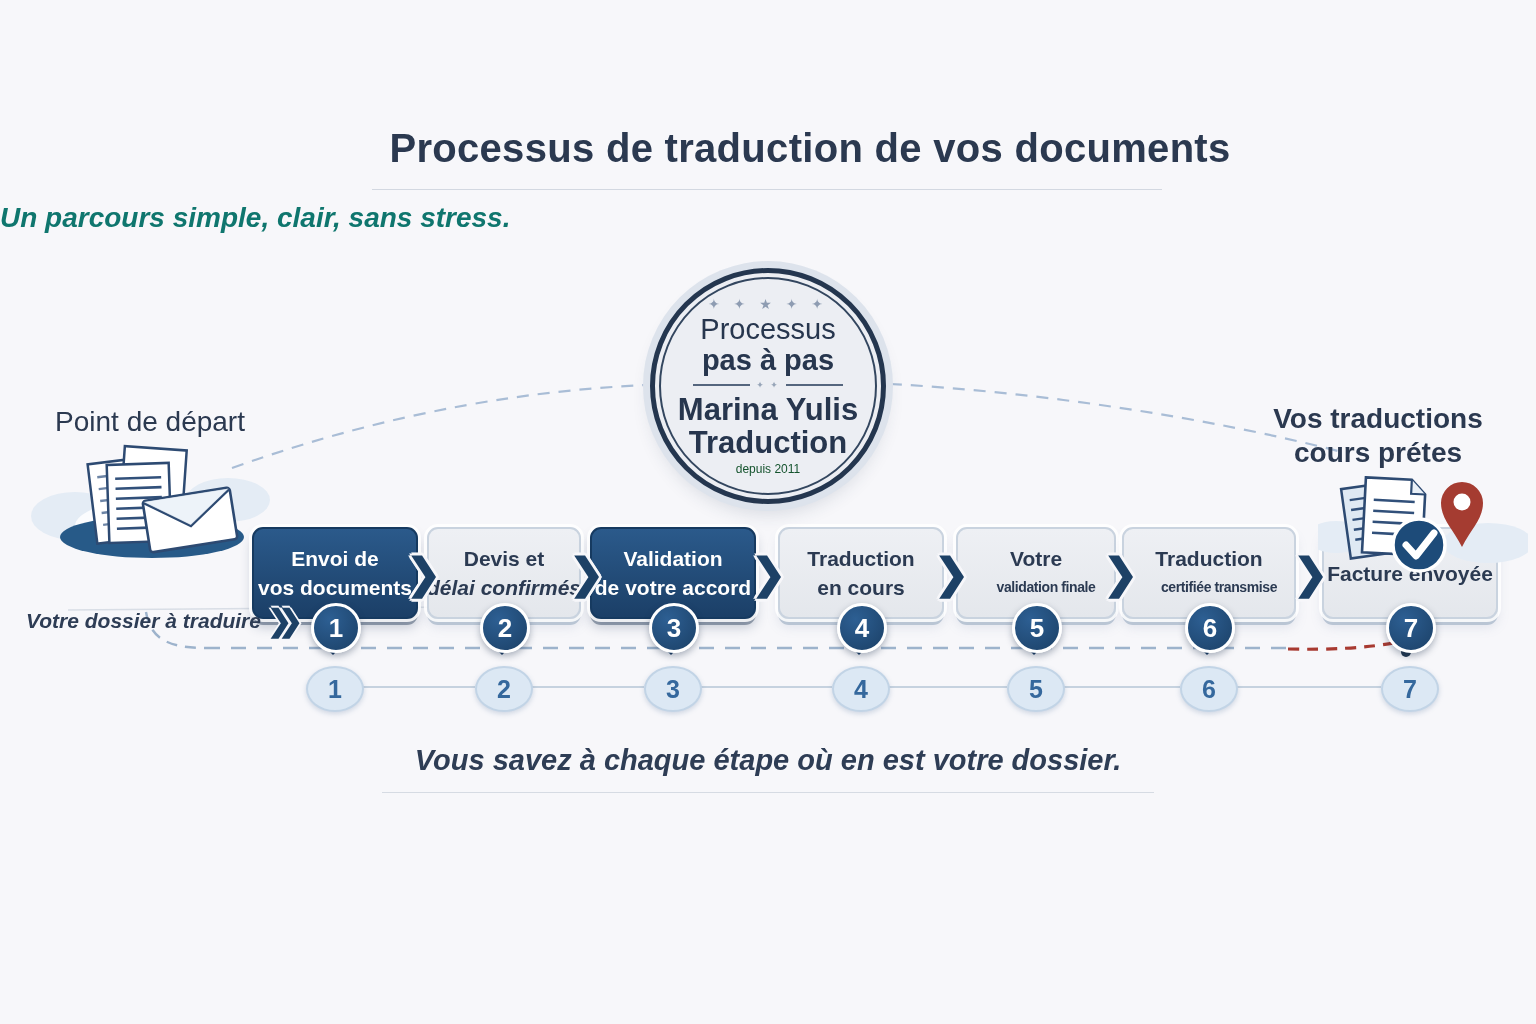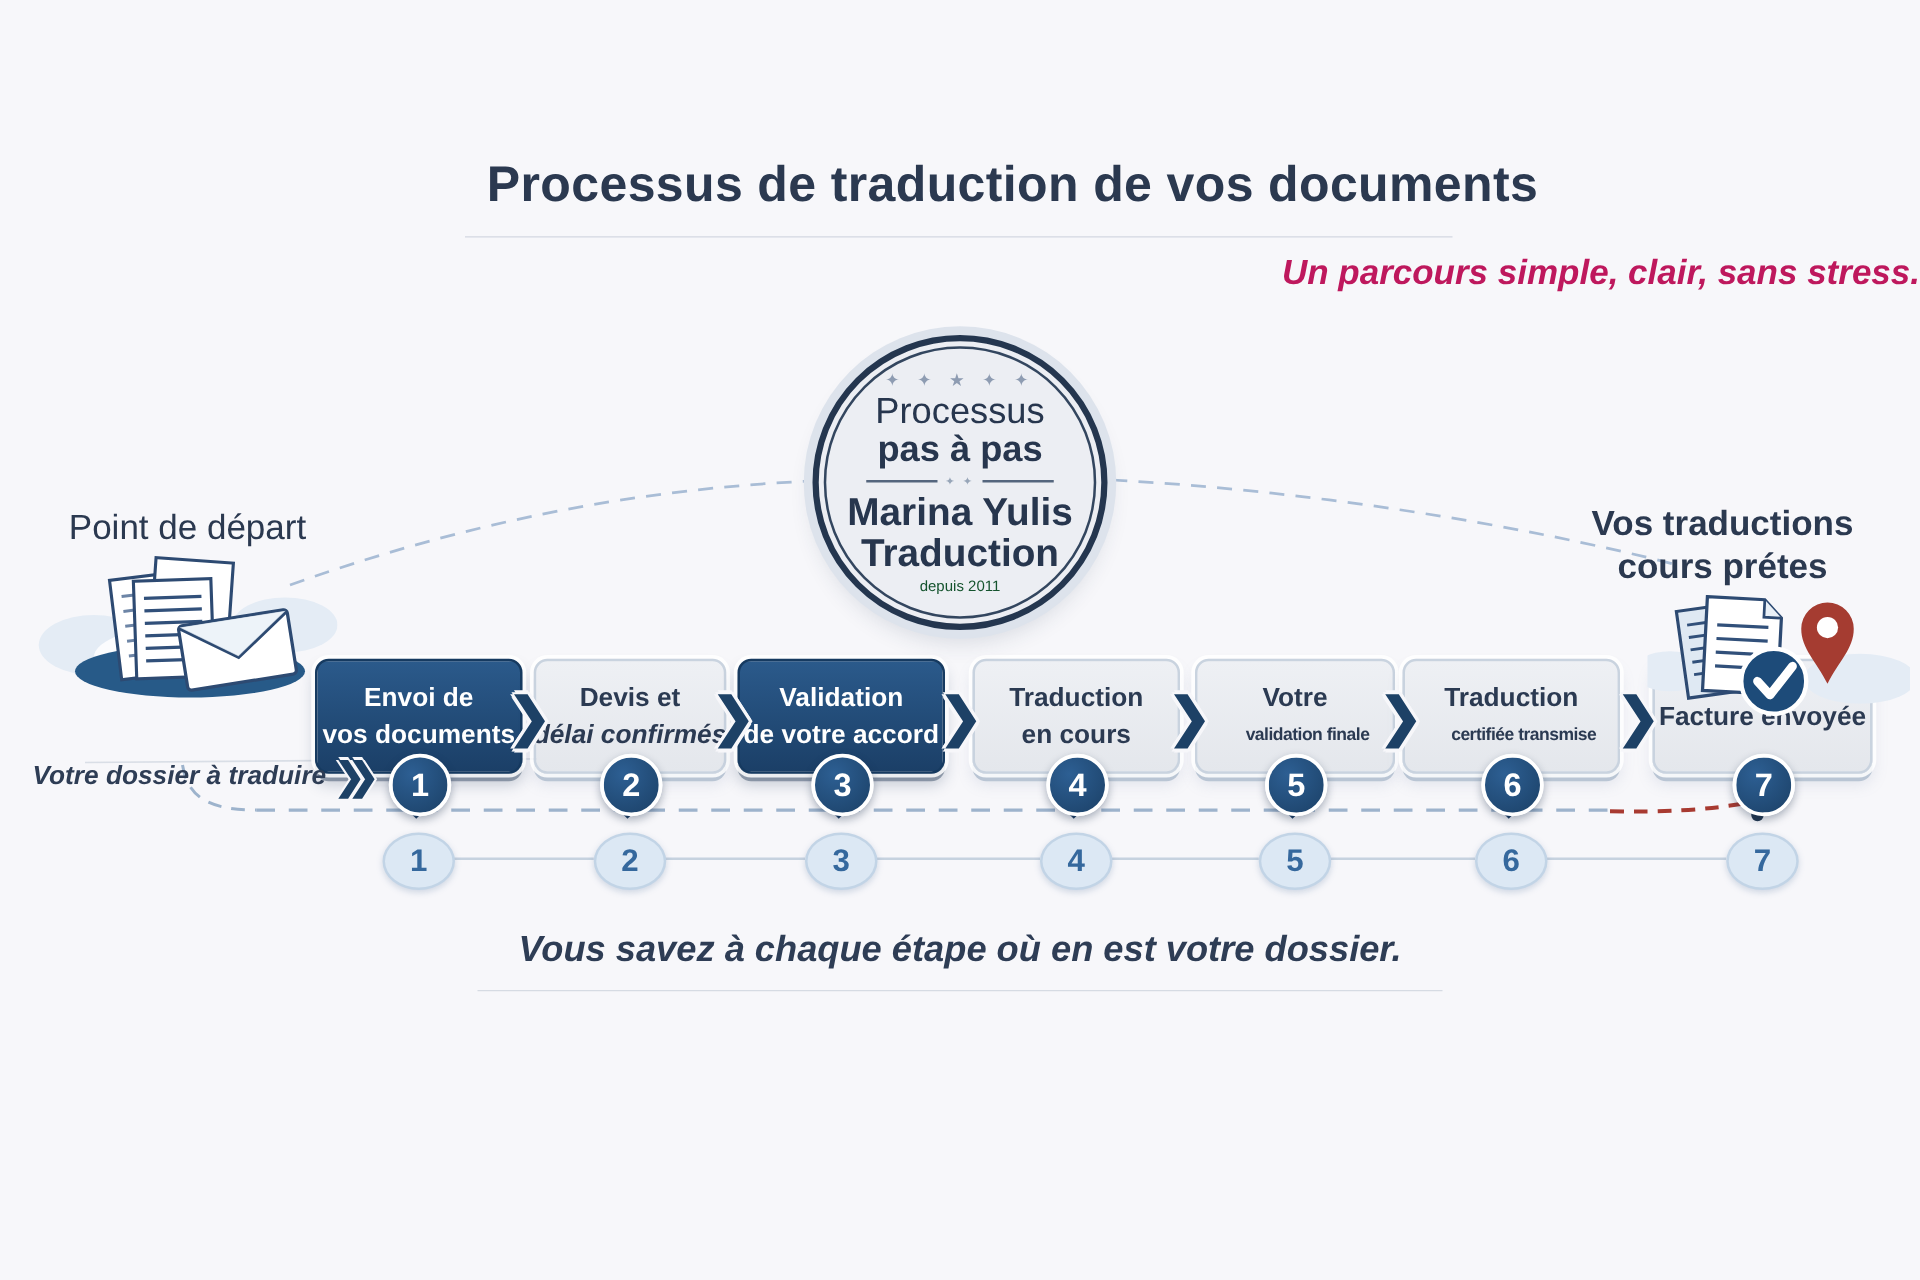--- a/index.html
+++ b/index.html
@@ -7,22 +7,22 @@
     position:relative;width:1536px;height:1024px;overflow:hidden;
     background:#f7f7fa;
     font-family:"Liberation Sans", sans-serif;
     color:#2b3a52;
   }
   
   .title{position:absolute;top:126px;left:0;width:100%;text-align:center;
     font-size:40px;font-weight:700;letter-spacing:.3px;color:#2b3950;z-index:3;margin-left:42px;}
   .title-rule{position:absolute;top:189px;left:372px;width:790px;height:1px;
     background:#d3d8e1;z-index:1;}
-  .subtitle{position:absolute;top:202px;left:0;width:100%;text-align:right;
-    font-style:italic;font-size:28px;font-weight:600;color:#be185d;z-index:3;}
+  .subtitle{position:absolute;top:202px;left:0;width:100%;text-align:left;
+    font-style:italic;font-size:28px;font-weight:600;color:#0f766e;z-index:3;}
   
   .badge{position:absolute;left:650px;top:268px;width:226px;height:226px;border-radius:50%;
     background:#eceef3;border:5px solid #24364f;
     box-shadow:0 0 0 7px #dde3ec,0 10px 18px rgba(40,60,90,.15);z-index:4;}
   .badge-inner{position:absolute;inset:4px;border-radius:50%;border:2px solid #33465f;
     display:flex;flex-direction:column;align-items:center;justify-content:center;}
   .badge-stars{font-size:14px;letter-spacing:5px;color:#8e9cb2;margin-bottom:2px;}
   .badge-l1{font-size:29px;font-weight:400;line-height:31px;color:#27364e;}
   .badge-l2{font-size:29px;font-weight:700;line-height:31px;color:#27364e;}
   .badge-div{display:flex;align-items:center;gap:6px;margin:4px 0 3px 0;width:150px;}

